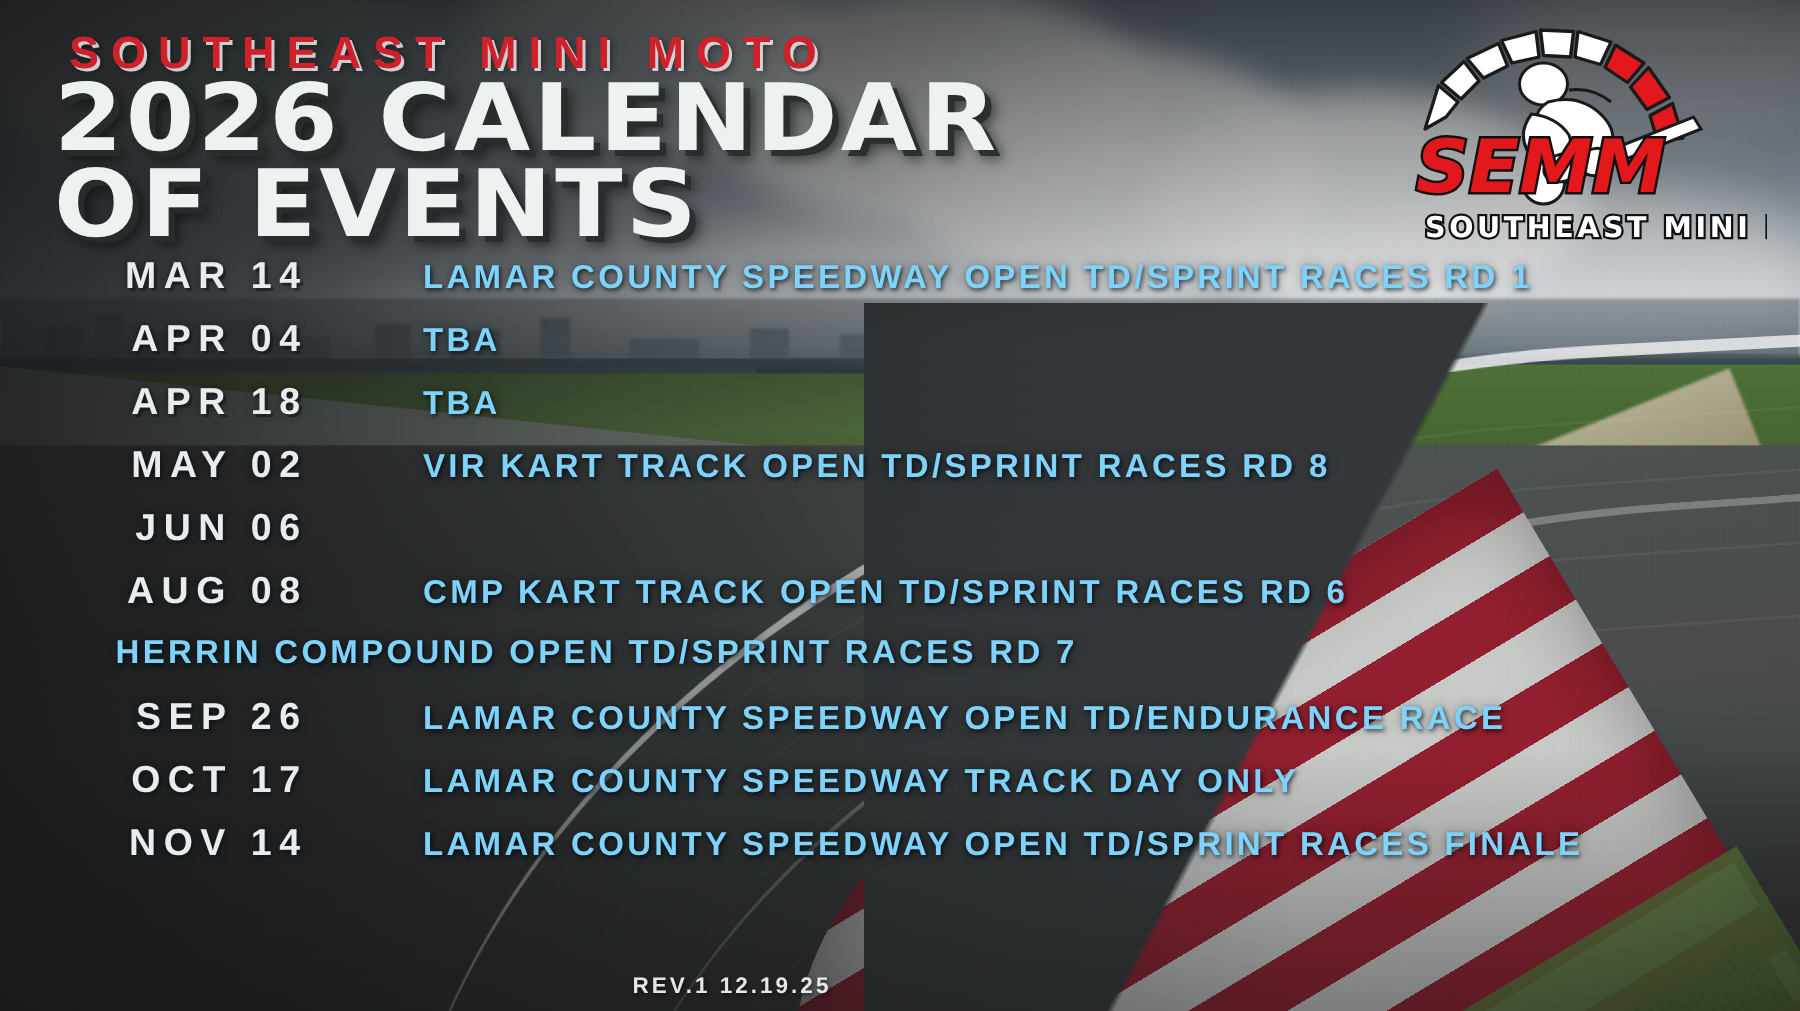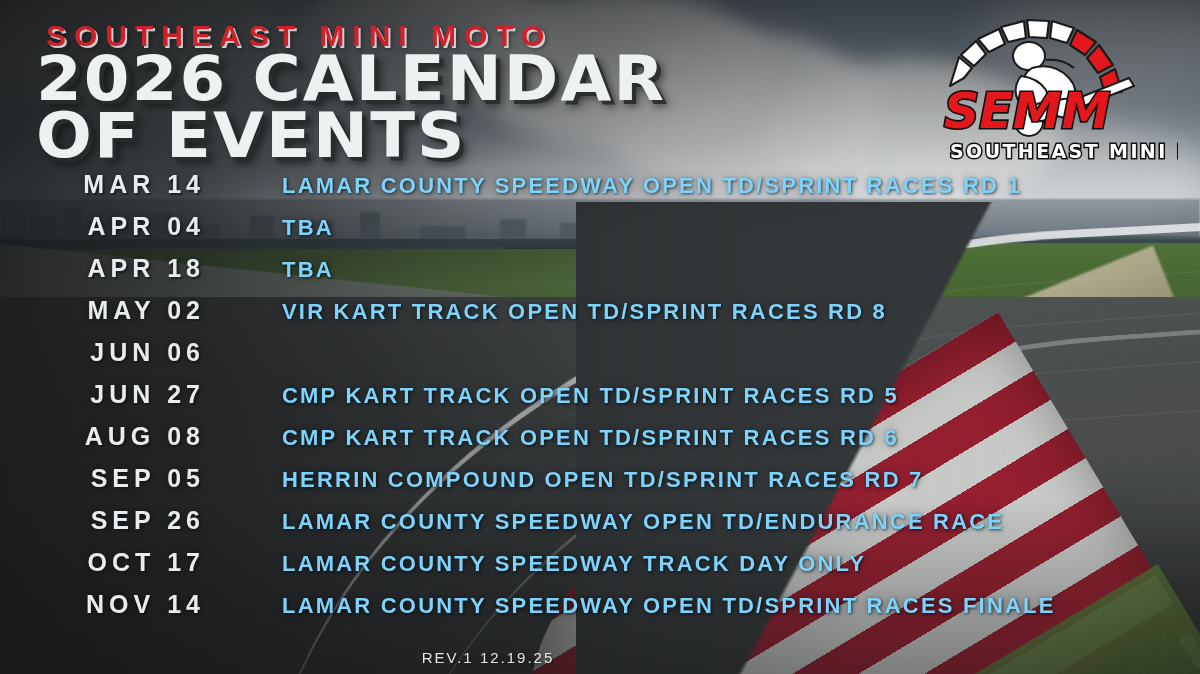--- a/index.html
+++ b/index.html
@@ -232,21 +232,21 @@
     margin-left:77px;
     font-size:22px;font-weight:700;letter-spacing:2.2px;
     color:#7dd3fc;
     text-shadow:1px 1px 3px rgba(0,0,0,.65), 0 0 8px rgba(0,0,0,.35);
     white-space:nowrap;
   }
 
   .revision{
     position:absolute;left:0;top:649px;width:976px;
     text-align:center;
-    font-size:15px;letter-spacing:2px;font-weight:400;
+    font-size:15px;letter-spacing:2px;font-weight:700;
     color:rgba(246,248,249,.92);
     text-shadow:1px 1px 3px rgba(0,0,0,.6);
   }
 
   
   .logo{
     position:absolute;right:22px;top:0;
     width:250px;height:166px;
   }
   .logo svg{display:block;width:100%;height:100%;}
@@ -340,29 +340,24 @@
         <div class="desc">TBA</div>
       </div>
       <div class="row">
         <div class="date">MAY 02</div>
         <div class="desc">VIR KART TRACK OPEN TD/SPRINT RACES RD 8</div>
       </div>
       <div class="row">
         <div class="date">JUN 06</div>
       </div>
       <div class="row">
-        <div class="date">JUN 27</div>
-        <div class="desc">CMP KART TRACK OPEN TD/SPRINT RACES RD 5</div>
-      </div>
-      <div class="row">
         <div class="date">AUG 08</div>
         <div class="desc">CMP KART TRACK OPEN TD/SPRINT RACES RD 6</div>
       </div>
       <div class="row">
-        <div class="date">SEP 05</div>
         <div class="desc">HERRIN COMPOUND OPEN TD/SPRINT RACES RD 7</div>
       </div>
       <div class="row">
         <div class="date">SEP 26</div>
         <div class="desc">LAMAR COUNTY SPEEDWAY OPEN TD/ENDURANCE RACE</div>
       </div>
       <div class="row">
         <div class="date">OCT 17</div>
         <div class="desc">LAMAR COUNTY SPEEDWAY TRACK DAY ONLY</div>
       </div>

